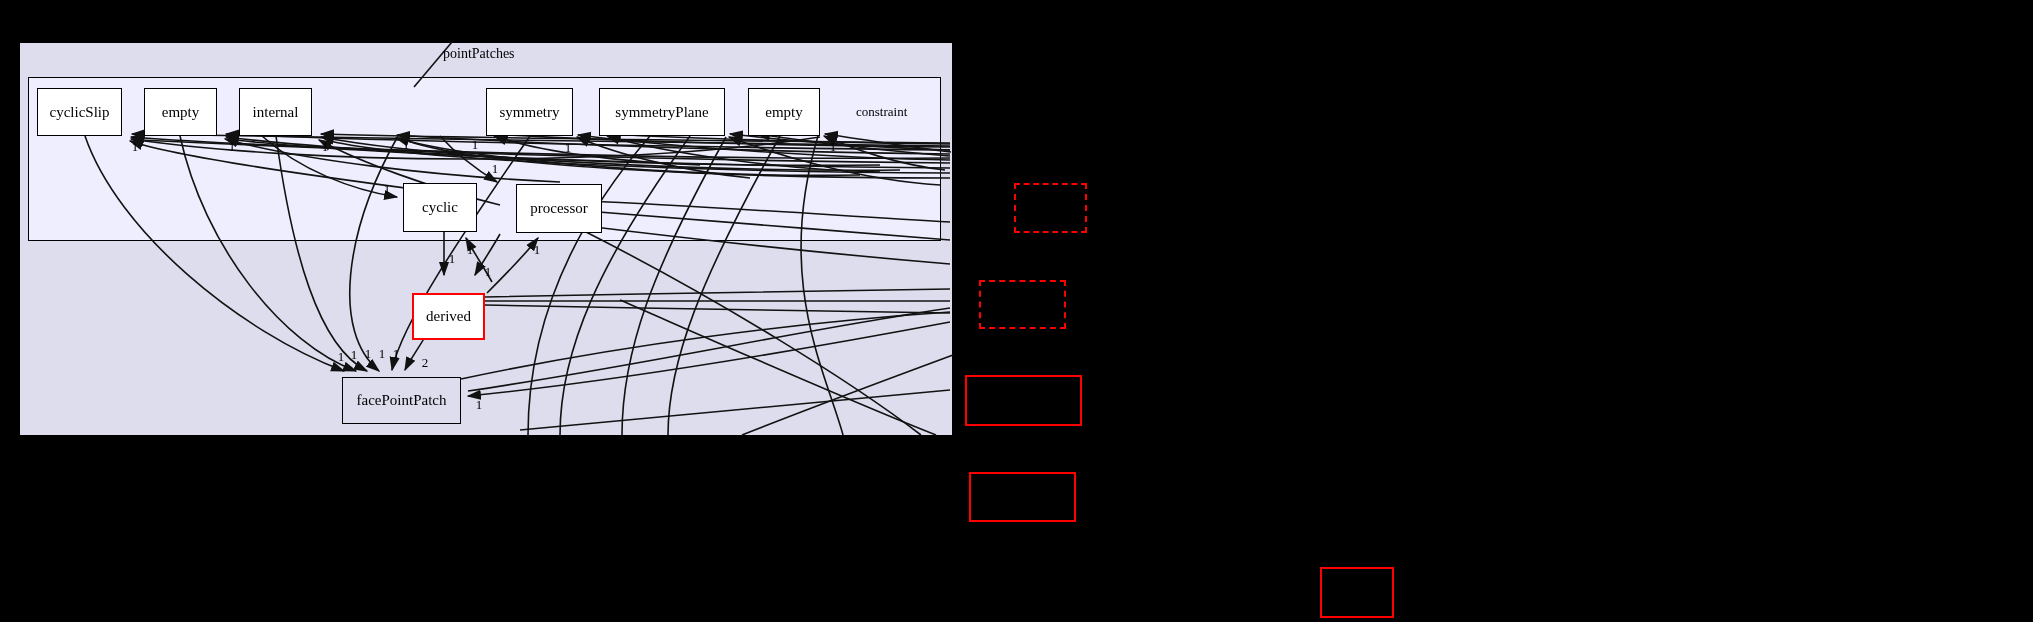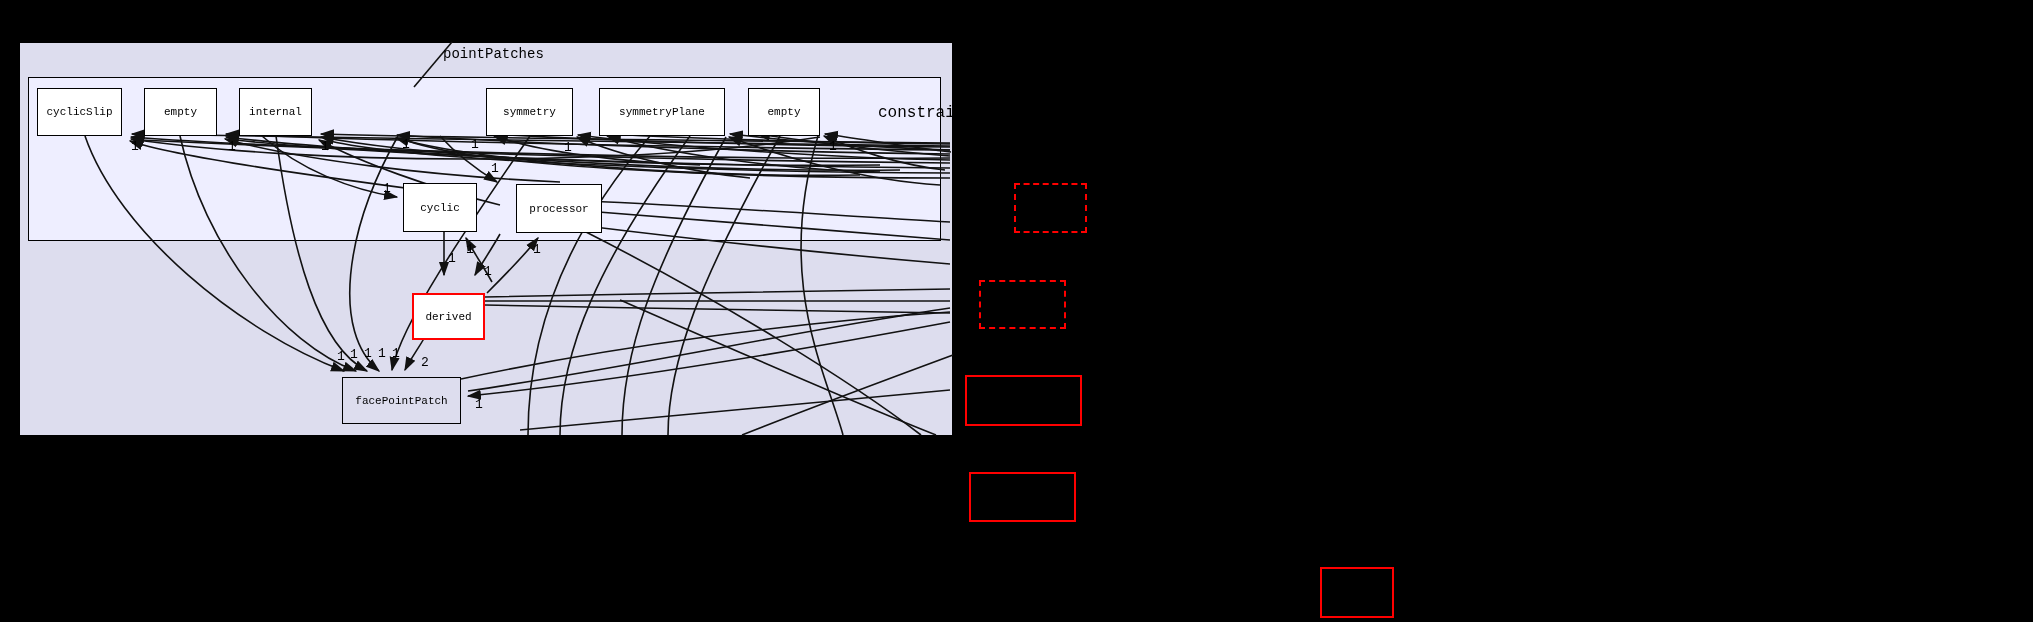--- a/index.html
+++ b/index.html
@@ -1,34 +1,34 @@
 <!DOCTYPE html>
 <html style="--bg: #000000; --outer-fill: #ddddee; --inner-fill: #eeeeff; --node-fill: #ffffff; --node-border: #000000; --red-border: #ff0000; --edge: #121212; --text: #000000;"><head>
 <meta charset="utf-8">
 <style>
   html,body{margin:0;padding:0;background:#000;}
   .canvas{
     position:relative;width:1814px;height:622px;background:var(--bg,#000);
-    font-family:Liberation Mono, monospace;overflow:hidden;padding-left:31px;
+    font-family:Liberation Serif, serif;overflow:hidden;padding-left:31px;
   }
   .cluster{position:absolute;box-sizing:border-box;z-index:1;}
   .cluster.outer{
     left:19px;top:42px;width:934px;height:394px;
     background:var(--outer-fill,#ddddee);border:1.5px solid #000;
   }
   .cluster.inner{
     left:28px;top:77px;width:913px;height:164px;
     background:var(--inner-fill,#eeeeff);border:1px solid #000;
   }
   svg.edges{position:absolute;left:0;top:0;z-index:2;pointer-events:none;}
   .node{
     position:absolute;box-sizing:border-box;z-index:3;
     display:flex;align-items:center;justify-content:center;
     background:var(--node-fill,#fff);border:1.4px solid var(--node-border,#000);
-    font-size:11px;color:var(--text,#000);white-space:nowrap;
+    font-size:15px;color:var(--text,#000);white-space:nowrap;
   }
   .node.red{border:2px solid var(--red-border,#ff0000);margin-top:12px;}
   .node.shaded{background:var(--outer-fill,#ddddee);}
   .cluster-label{
     position:absolute;z-index:4;font-size:14px;color:var(--text,#000);white-space:nowrap;
   }
   #edge-labels .elabel{
     position:absolute;z-index:4;font-size:13px;color:var(--text,#000);
     transform:translate(-50%,-50%);line-height:1;
   }
@@ -115,21 +115,21 @@
       <path d="M780,136 C700,280 668,362 668,435"></path>
       <path d="M818,136 C775,280 825,370 843,435"></path>
       <path d="M586,232 C720,300 852,382 921,435"></path>
       <path d="M620,300 C730,348 852,402 936,435"></path>
       <path d="M953,355 C880,382 800,412 742,435"></path>
       <path d="M520,430 C680,415 830,400 950,390"></path>
     </g>
   </svg>
 
   <div class="cluster-label" style="left:443px;top:46px">pointPatches</div>
-  <div class="cluster-label" style="left:878px;top:104px;font-size:16px">constraint</div>
+  <div class="cluster-label" style="left:856px;top:104px;font-size:13px">constraint</div>
 
   <div class="node" style="left:37px;top:88px;width:85px;height:48px">cyclicSlip</div>
   <div class="node" style="left:144px;top:88px;width:73px;height:48px">empty</div>
   <div class="node" style="left:239px;top:88px;width:73px;height:48px">internal</div>
   <div class="node" style="left:486px;top:88px;width:87px;height:48px">symmetry</div>
   <div class="node" style="left:599px;top:88px;width:126px;height:48px">symmetryPlane</div>
   <div class="node" style="left:748px;top:88px;width:72px;height:48px">empty</div>
 
   <div class="node" style="left:403px;top:183px;width:74px;height:49px">cyclic</div>
   <div class="node" style="left:516px;top:184px;width:86px;height:49px">processor</div>

